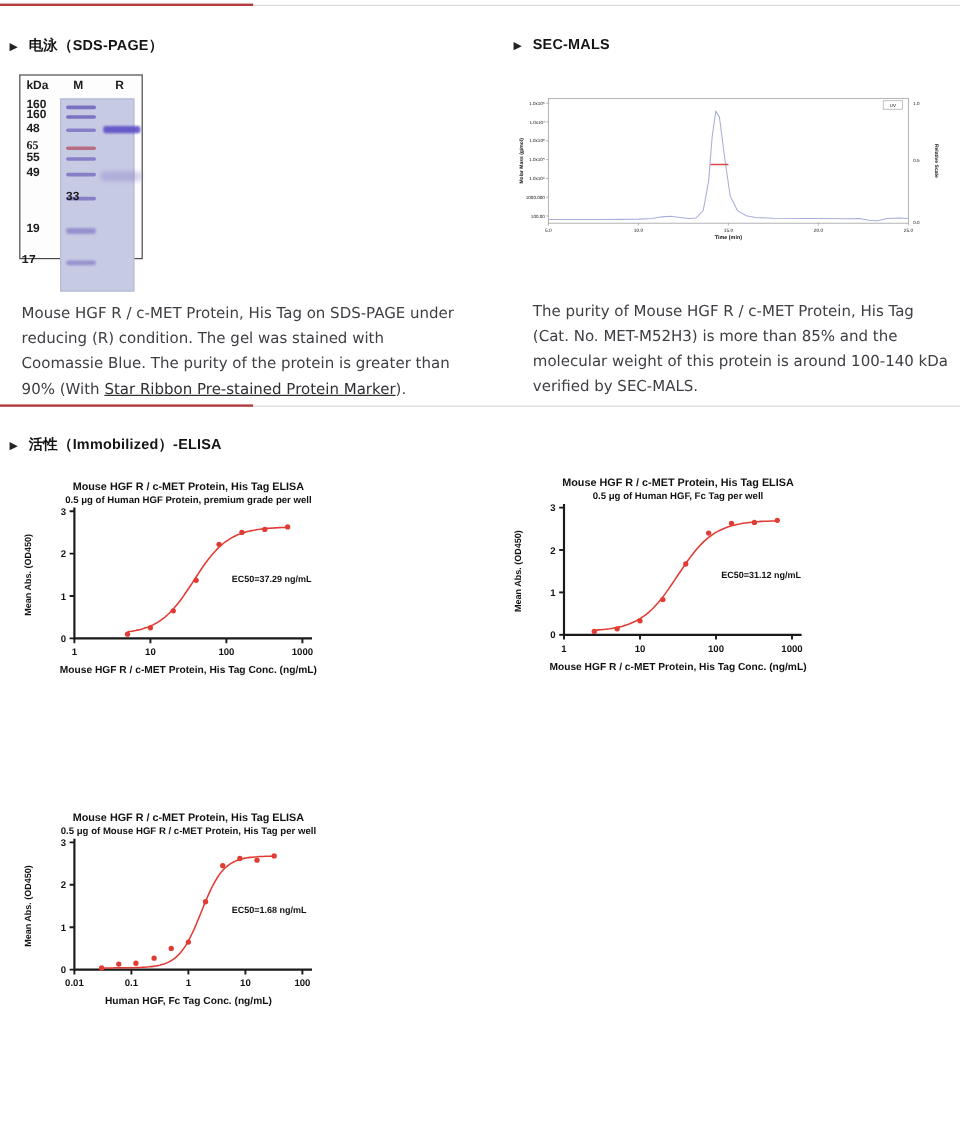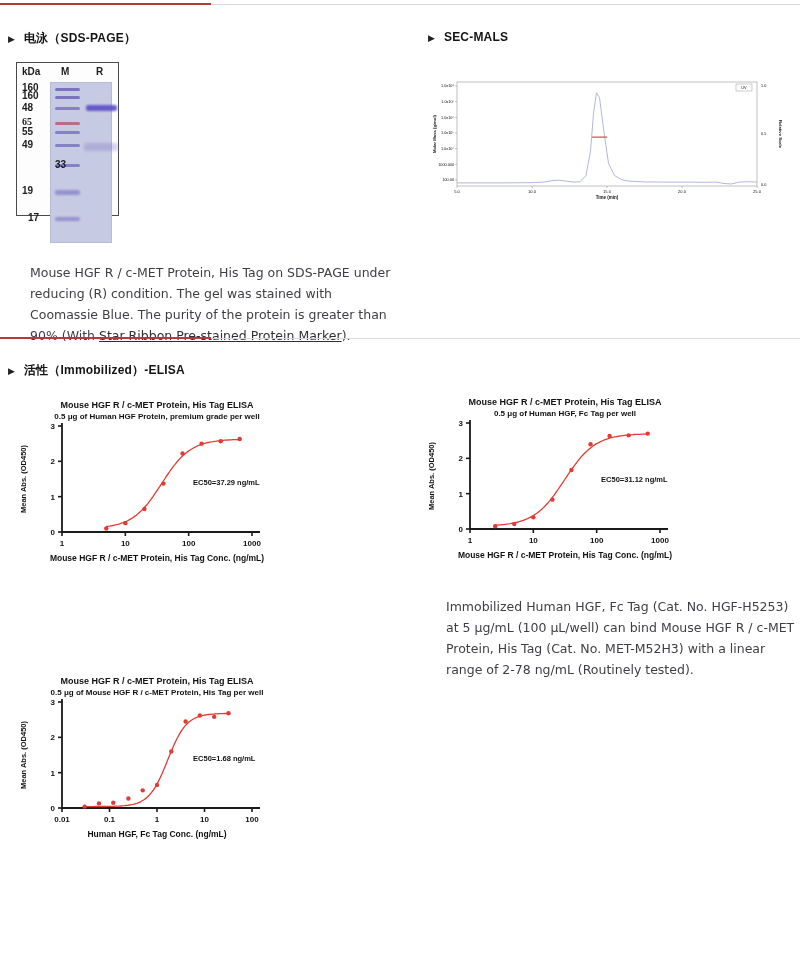--- a/index.html
+++ b/index.html
@@ -4,21 +4,21 @@
 <style>
   html,body{margin:0;padding:0;background:#ffffff;}
   .page{position:relative;width:800px;height:956px;background:#ffffff;overflow:hidden;
         font-family:"Liberation Sans", sans-serif;}
   .hr{position:absolute;left:0;width:800px;height:2px;display:flex;align-items:flex-start;}
   .hr .red{width:211px;height:2px;background:#b23b3b;}
   .hr .gray{flex:1;height:1px;background:#d9d9d9;margin-top:0.5px;}
   .heading{position:absolute;display:flex;align-items:center;gap:9px;color:#141414;}
   .heading .bullet{font-size:9px;color:#222;line-height:1;transform:translateY(1px);}
   .heading .htxt{font-size:12px;font-weight:bold;letter-spacing:0.2px;}
-  .caption{position:absolute;margin:12px;font-family:"DejaVu Sans", sans-serif;
+  .caption{position:absolute;margin:0;font-family:"DejaVu Sans", sans-serif;
            font-size:12.5px;line-height:1.68;color:#3e3e44;}
   .caption .link{color:#2f2f34;text-decoration:underline;cursor:pointer;}
   .gel-box{position:absolute;left:16px;top:62px;width:103px;height:154px;background:#fdfdfe;
            border:1.2px solid #4a4a4a;box-sizing:border-box;}
   .gel-area{position:absolute;background:#c7cae3;border:1px solid #b6bad6;box-sizing:border-box;}
   .gel-label{position:absolute;font-size:10px;font-weight:bold;color:#1c1c1c;line-height:1;}
   .gel-band{position:absolute;border-radius:2px;}
   svg{position:absolute;font-family:"Liberation Sans", sans-serif;}
   svg text{fill:#111;}
 </style>
@@ -55,21 +55,21 @@
         <div class="gel-band" style="left: 33px; width: 34px; top: 60.4px; height: 8px; background: rgb(111, 99, 190); opacity: 0.28; filter: blur(1.6px);"></div>
       </div>
       <div class="gel-label" style="left: 5px; top: 20.44px;">160</div>
       <div class="gel-label" style="left: 5px; top: 28.49px;">160</div>
       <div class="gel-label" style="left: 5px; top: 39.76px;">48</div>
       <div class="gel-label" style="left: 5px; top: 54.25px; font-family: Liberation Serif, serif;">65</div>
       <div class="gel-label" style="left: 5px; top: 63.91px;">55</div>
       <div class="gel-label" style="left: 5px; top: 76.79px;">49</div>
       <div class="gel-label" style="left: 5px; top: 96.915px; margin-left: 33px;">33</div>
       <div class="gel-label" style="left: 5px; top: 123.48px;">19</div>
-      <div class="gel-label" style="left: 11px; top: 150.045px;">17</div>
+      <div class="gel-label" style="left: 1px; top: 150.045px; font-family: Liberation Mono, monospace;">17</div>
     </div>
 
   <p class="caption" style="left:18px;top:250px;width:368px"><span>Mouse HGF R / c-MET Protein, His Tag on SDS-PAGE under reducing (R) condition. The gel was stained with Coomassie Blue. The purity of the protein is greater than 90% (With </span><a class="link">Star Ribbon Pre-stained Protein Marker</a><span>).</span></p>
 
   <div class="heading" style="left:428px;top:30px">
     <span class="bullet">▶</span>
     <span class="htxt">SEC-MALS</span>
   </div>
 
   <svg id="sec-chart" style="left:427px;top:76px" width="368" height="142" viewBox="0 0 368 142">
@@ -103,20 +103,21 @@
       <text x="255" y="117" text-anchor="middle" font-size="4" fill="#333">20.0</text>
       <line x1="330" y1="110" x2="330" y2="112" stroke="#888" stroke-width="0.5"></line>
       <text x="330" y="117" text-anchor="middle" font-size="4" fill="#333">25.0</text>
       <text x="180" y="123" text-anchor="middle" font-size="4.5" font-weight="bold">Time (min)</text>
       <polyline points="30.0,106.9 45.0,106.9 60.0,106.9 75.0,106.9 90.0,106.8 105.0,106.6 117.0,106.1 124.5,104.7 132.0,104.2 139.5,105.2 147.0,106.1 153.0,105.7 159.0,99.5 163.5,75.1 166.5,37.5 169.5,16.8 172.5,21.5 177.0,56.3 181.5,87.3 187.5,99.5 195.0,103.8 202.5,105.2 217.5,105.9 240.0,106.1 262.5,106.1 277.5,106.3 289.5,106.1 297.0,107.5 304.5,108.0 312.0,106.1 322.5,105.7 330.0,106.1" fill="none" stroke="#a9aedd" stroke-width="0.9"></polyline>
       <line x1="165" y1="61.120000000000005" x2="180" y2="61.120000000000005" stroke="#d84a4a" stroke-width="1.2"></line>
       <rect x="309" y="8" width="16" height="7" fill="#fff" stroke="#999" stroke-width="0.5"></rect>
       <text x="317" y="13.2" text-anchor="middle" font-size="3.8" fill="#333">UV</text>
     </svg>
 
+  <p class="caption" style="left:444px;top:248px;width:348px">The purity of Mouse HGF R / c-MET Protein, His Tag (Cat. No. MET-M52H3) is more than 85% and the molecular weight of this protein is around 100-140 kDa verified by SEC-MALS.</p>
 
   <div class="hr" style="top:337px">
     <div class="red"></div>
     <div class="gray"></div>
   </div>
 
   <div class="heading" style="left:8px;top:362px">
     <span class="bullet">▶</span>
     <span class="htxt">活性（Immobilized）-ELISA</span>
   </div>
@@ -188,21 +189,20 @@
         <circle cx="151.46379945077095" cy="76.99333333333334" r="2.2" fill="#e23b33"></circle>
         <circle cx="170.52903250948975" cy="51.2" r="2.2" fill="#e23b33"></circle>
         <circle cx="189.59426556820858" cy="43.07333333333334" r="2.2" fill="#e23b33"></circle>
         <circle cx="208.65949862692736" cy="42.366666666666674" r="2.2" fill="#e23b33"></circle>
         <circle cx="227.72473168564616" cy="40.599999999999994" r="2.2" fill="#e23b33"></circle>
       </g>
       <text x="181.1" y="89.00666666666666" font-size="7.5" font-weight="bold" fill="#222">EC50=31.12 ng/mL</text>
     </svg>
 
 
-  <p class="caption" style="left:434px;top:584px;width:356px">Immobilized Human HGF, Fc Tag (Cat. No. HGF-H5253) at 5 μg/mL (100 μL/well) can bind Mouse HGF R / c-MET Protein, His Tag (Cat. No. MET-M52H3) with a linear range of 2-78 ng/mL (Routinely tested).</p>
 
   <svg id="elisa3" style="left:12px;top:672px" width="290" height="212" viewBox="0 0 290 212">
       <text x="145" y="12" text-anchor="middle" font-size="9" font-weight="bold">Mouse HGF R / c-MET Protein, His Tag ELISA</text>
       <text x="145" y="23" text-anchor="middle" font-size="8" font-weight="bold" fill="#222">0.5 μg of Mouse HGF R / c-MET Protein, His Tag per well</text>
       <path d="M50 27 L50 136 L248 136" fill="none" stroke="#1a1a1a" stroke-width="1.8"></path>
       <line x1="46" y1="136" x2="50" y2="136" stroke="#1a1a1a" stroke-width="1.6"></line>
       <text x="43" y="139" text-anchor="end" font-size="8" font-weight="bold">0</text>
       <line x1="46" y1="100.66666666666667" x2="50" y2="100.66666666666667" stroke="#1a1a1a" stroke-width="1.6"></line>
       <text x="43" y="103.66666666666667" text-anchor="end" font-size="8" font-weight="bold">1</text>
       <line x1="46" y1="65.33333333333334" x2="50" y2="65.33333333333334" stroke="#1a1a1a" stroke-width="1.6"></line>

